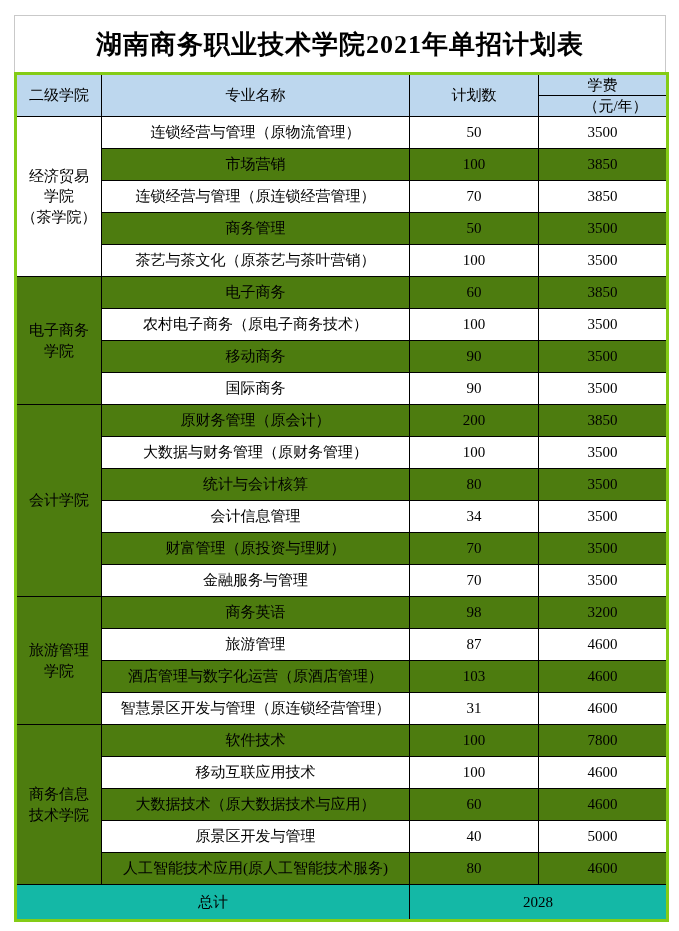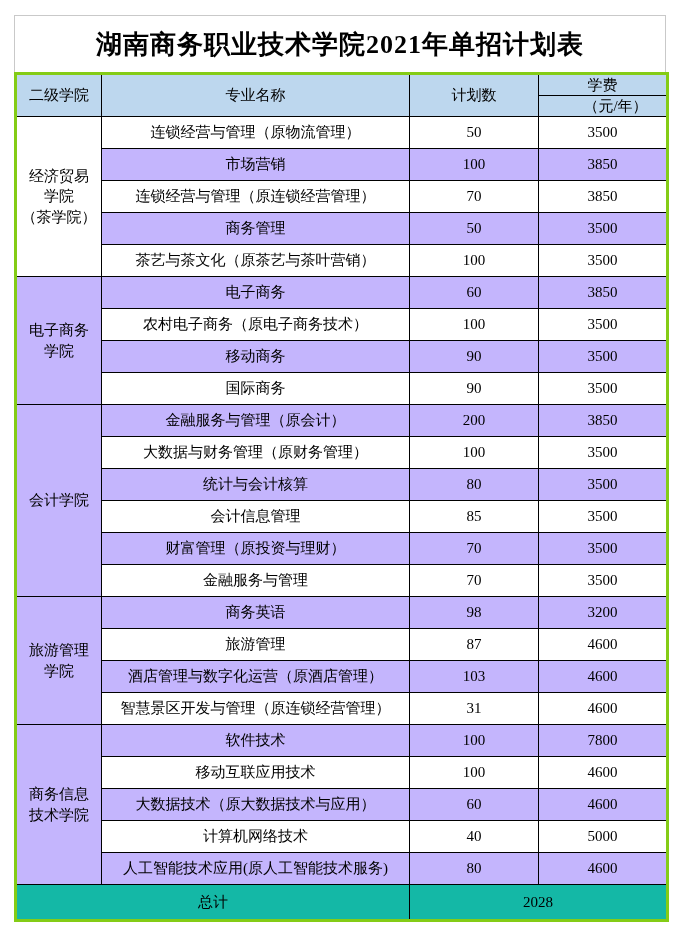--- a/index.html
+++ b/index.html
@@ -46,21 +46,21 @@
     font-weight: normal;
     padding: 0 2px;
     overflow: hidden;
     background: #ffffff;
   }
   thead th { background: #bdd7ee; }
   thead tr.hdr-top th { height: 20px; }
   thead tr.hdr-bot th { height: 20px; padding-left: 28px; }
   tbody tr { height: 32px; }
 
-  tr.alt td { background: #c4b5fd; }
+  tr.alt td { background: #4d7c0f; }
 
   td.college { white-space: pre-line; line-height: 1.35; }
   td.cw { background: #ffffff; margin-left: 8px; }
   td.cb { background: #bdd7ee; }
 
   tr.total-row td { height: 34px; background: #14b8a6; }
 </style>
 </head>
 <body>
 
@@ -137,37 +137,37 @@
         <td>3500</td>
       </tr>
       <tr>
         <td>国际商务</td>
         <td>90</td>
         <td>3500</td>
       </tr>
 
       <tr class="alt">
         <td class="college cw" rowspan="6">会计学院</td>
-        <td>金融服务与管理（原会计）</td>
+        <td>原财务管理（原会计）</td>
         <td>200</td>
         <td>3850</td>
       </tr>
       <tr>
         <td>大数据与财务管理（原财务管理）</td>
         <td>100</td>
         <td>3500</td>
       </tr>
       <tr class="alt">
         <td>统计与会计核算</td>
         <td>80</td>
         <td>3500</td>
       </tr>
       <tr>
         <td>会计信息管理</td>
-        <td>85</td>
+        <td>34</td>
         <td>3500</td>
       </tr>
       <tr class="alt">
         <td>财富管理（原投资与理财）</td>
         <td>70</td>
         <td>3500</td>
       </tr>
       <tr>
         <td>金融服务与管理</td>
         <td>70</td>
@@ -208,21 +208,21 @@
         <td>移动互联应用技术</td>
         <td>100</td>
         <td>4600</td>
       </tr>
       <tr class="alt">
         <td>大数据技术（原大数据技术与应用）</td>
         <td>60</td>
         <td>4600</td>
       </tr>
       <tr>
-        <td>计算机网络技术</td>
+        <td>原景区开发与管理</td>
         <td>40</td>
         <td>5000</td>
       </tr>
       <tr class="alt">
         <td>人工智能技术应用(原人工智能技术服务)</td>
         <td>80</td>
         <td>4600</td>
       </tr>
 
       <tr class="total-row">

